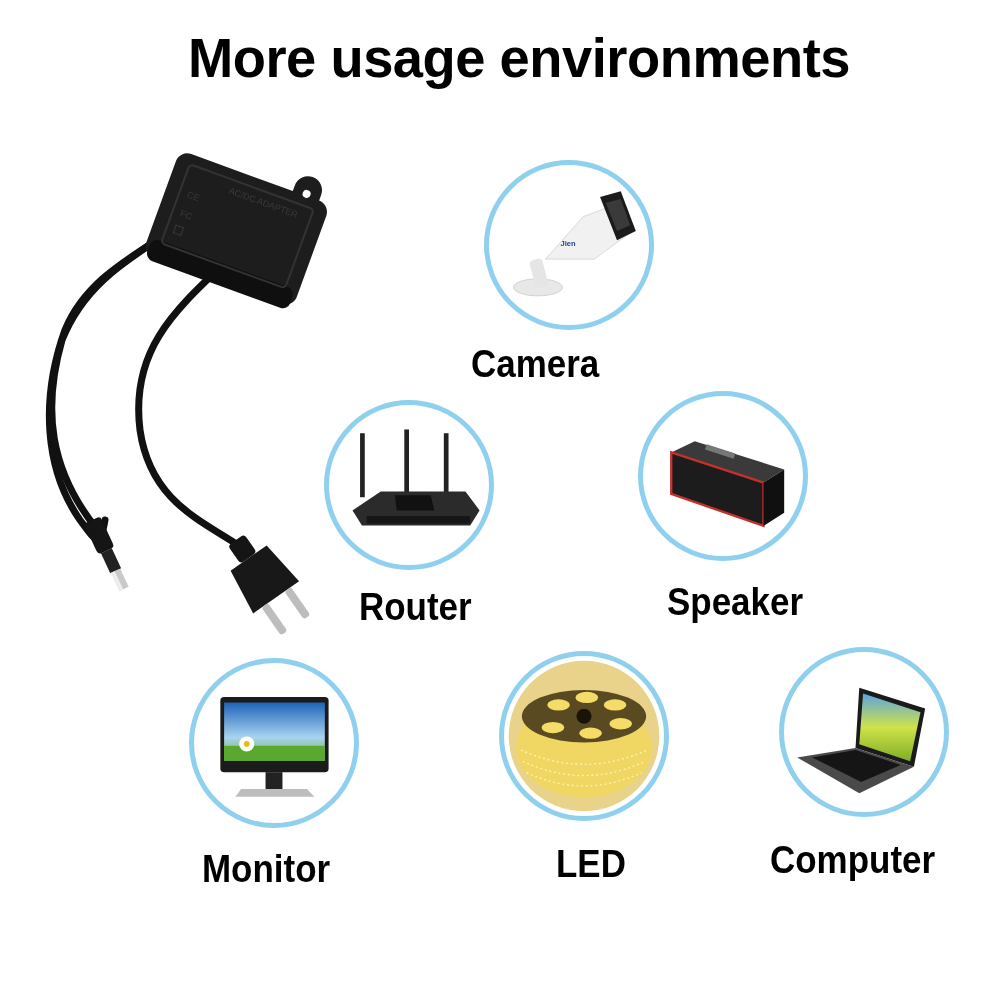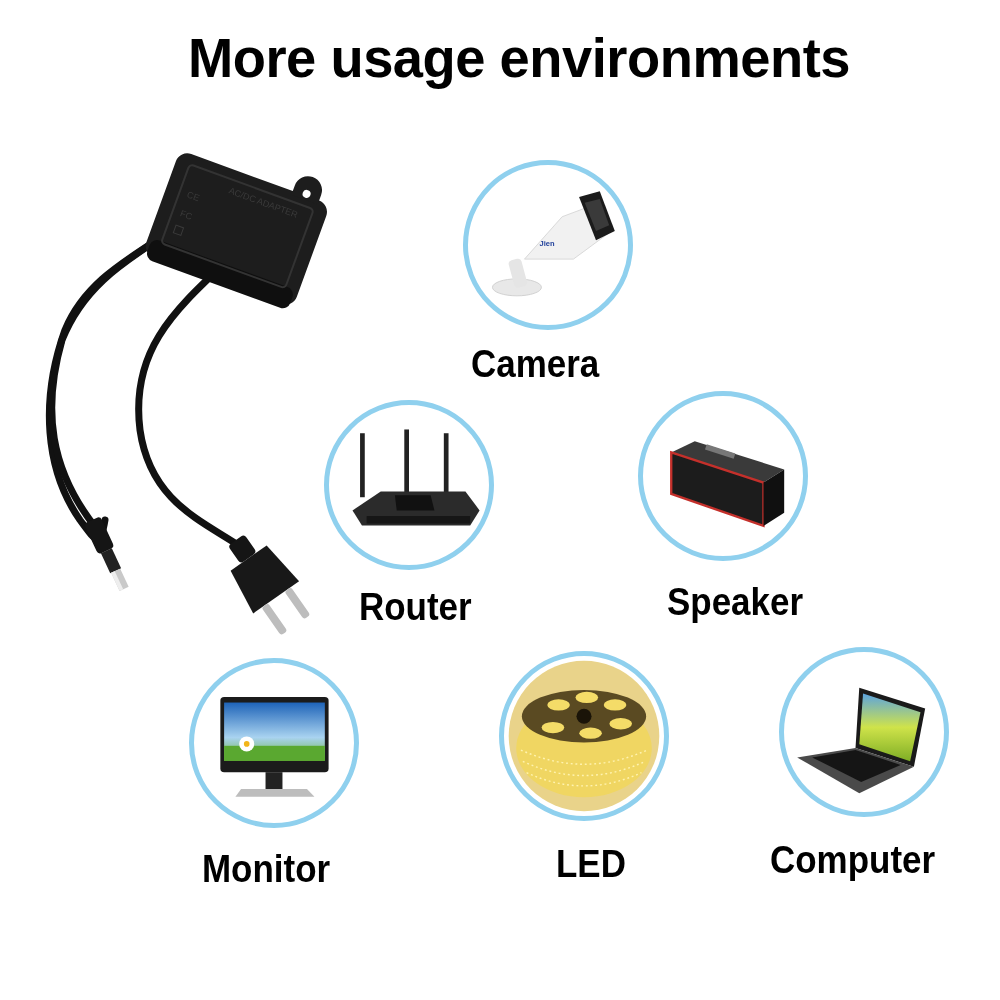--- a/index.html
+++ b/index.html
@@ -52,21 +52,21 @@
       <path d="M120 -6 a14 14 0 0 1 28 0 l0 10 l-28 0 Z" fill="#1d1d1d"></path>
       <circle cx="134" cy="-2" r="4" fill="#fff"></circle>
       <text x="60" y="24" font-size="9" fill="#3a3a3a" font-family="Liberation Sans, sans-serif">AC/DC ADAPTER</text>
       <text x="22" y="42" font-size="9" fill="#3a3a3a" font-family="Liberation Sans, sans-serif">CE</text>
       <text x="22" y="62" font-size="9" fill="#3a3a3a" font-family="Liberation Sans, sans-serif">FC</text>
       <rect x="22" y="72" width="8" height="8" fill="none" stroke="#3a3a3a"></rect>
     </g>
   </svg>
 </div>
 
-<div class="circle" style="left:463px; top:160px;">
+<div class="circle" style="left:484px; top:160px;">
   <svg viewBox="0 0 170 170">
     <ellipse cx="52" cy="130" rx="26" ry="9" fill="#e8e8e8" stroke="#cfcfcf"></ellipse>
     <rect x="46" y="100" width="14" height="30" rx="4" fill="#e5e5e5" transform="rotate(-15 53 115)"></rect>
     <path d="M60 100 L100 55 L140 40 L150 72 L112 100 Z" fill="#f1f1f1" stroke="#d6d6d6"></path>
     <path d="M118 34 L140 28 L156 70 L136 80 Z" fill="#1b1b1b"></path>
     <path d="M124 40 L140 36 L150 64 L136 70 Z" fill="#3a3a3a"></path>
     <text x="76" y="86" font-size="8" fill="#1f3f9a" font-weight="bold" font-family="Liberation Sans, sans-serif">Jien</text>
   </svg>
 </div>
 <div class="label" style="left:471px; top:345px;">Camera</div>

